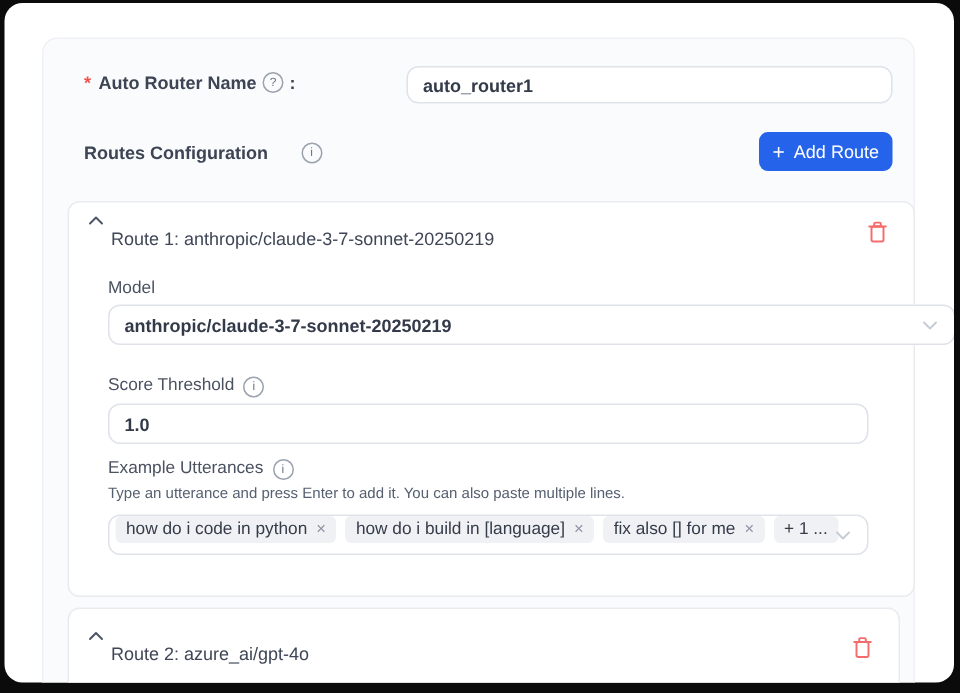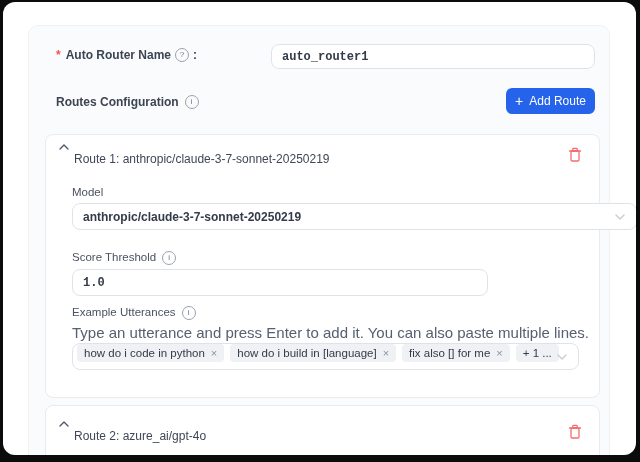--- a/index.html
+++ b/index.html
@@ -22,42 +22,42 @@
     font-weight:700;display:flex;align-items:center;gap:3px;
   }
   .req{color:#f05252;font-weight:700;margin-right:2px;}
   .circle-icon{
     display:inline-flex;align-items:center;justify-content:center;
     width:12px;height:12px;border:1px solid #9aa2ae;border-radius:50%;
     font-size:8px;line-height:1;color:#6b7280;font-weight:400;margin:0 1px;
   }
   .text-input{
     position:absolute;height:25px;background:#fff;border:1px solid #dfe3e9;
-    border-radius:8px;font-family:Liberation Mono, monospace;font-size:12px;color:#333a49;
+    border-radius:8px;font-family:Liberation Sans, sans-serif;font-size:12px;color:#333a49;
     padding:0 10px;box-sizing:border-box;outline:none;font-weight:600;
   }
   #name-input{left:242px;top:18px;width:324px;}
   
   .routes-config-label{
     position:absolute;left:27px;top:69px;font-size:12px;color:#3d4453;
-    font-weight:700;display:flex;align-items:center;gap:5px;
+    font-weight:700;display:flex;align-items:center;gap:21px;
   }
   .add-route-btn{
     position:absolute;left:477px;top:62px;width:89px;height:26px;
     background:#2563eb;color:#fff;border:none;border-radius:6px;
     font-family:inherit;font-size:12px;font-weight:500;cursor:pointer;
     display:flex;align-items:center;justify-content:center;gap:6px;
   }
   .add-route-btn .plus{font-size:14px;font-weight:400;margin-top:-1px;}
   
   .route-card{
     position:absolute;left:16px;width:553px;background:#ffffff;
     border:1px solid #e9ebef;border-radius:8px;
   }
-  #route-card-1{top:108px;height:262px;}
+  #route-card-1{top:108px;height:262px;padding-left:10px;}
   #route-card-2{top:379px;height:120px;}
   .collapse-btn{
     position:absolute;left:10px;top:4px;width:16px;height:16px;background:none;
     border:none;padding:0;cursor:pointer;display:flex;align-items:center;justify-content:center;
   }
   .route-title{
     position:absolute;left:28px;top:17px;font-size:12px;color:#3f4656;font-weight:500;
   }
   .delete-btn{
     position:absolute;right:16px;top:12px;width:16px;height:18px;background:none;
@@ -67,23 +67,23 @@
     position:absolute;left:26px;font-size:11.5px;color:#4a5260;font-weight:500;
     display:flex;align-items:flex-start;gap:5px;
   }
   .select-box{
     position:absolute;left:26px;width:565px;height:27px;background:#fff;
     border:1px solid #dfe3e9;border-radius:8px;box-sizing:border-box;
     display:flex;align-items:center;padding:0 10px;cursor:pointer;
   }
   .select-box .select-value{font-size:12px;color:#333a49;font-weight:600;}
   .select-box .chevron{position:absolute;right:11px;top:50%;transform:translateY(-50%);}
-  #threshold-input{left:26px;top:134px;width:416px;height:27px;}
+  #threshold-input{left:26px;top:134px;width:507px;height:27px;}
   .helper-text{
-    position:absolute;left:26px;top:189px;font-size:15px;color:#566070;
+    position:absolute;left:26px;top:189px;font-size:10px;color:#566070;
   }
   .tags-box{
     position:absolute;left:26px;top:208px;width:507px;height:27px;background:#fff;
     border:1px solid #dfe3e9;border-radius:8px;box-sizing:border-box;
     display:flex;align-items:flex-start;gap:6px;padding:0 4px;cursor:text;
   }
   .tag{
     display:inline-flex;align-items:center;background:#f0f1f4;border-radius:4px;
     padding:3px 7px;font-size:11.5px;font-weight:500;color:#343b49;white-space:nowrap;
   }

